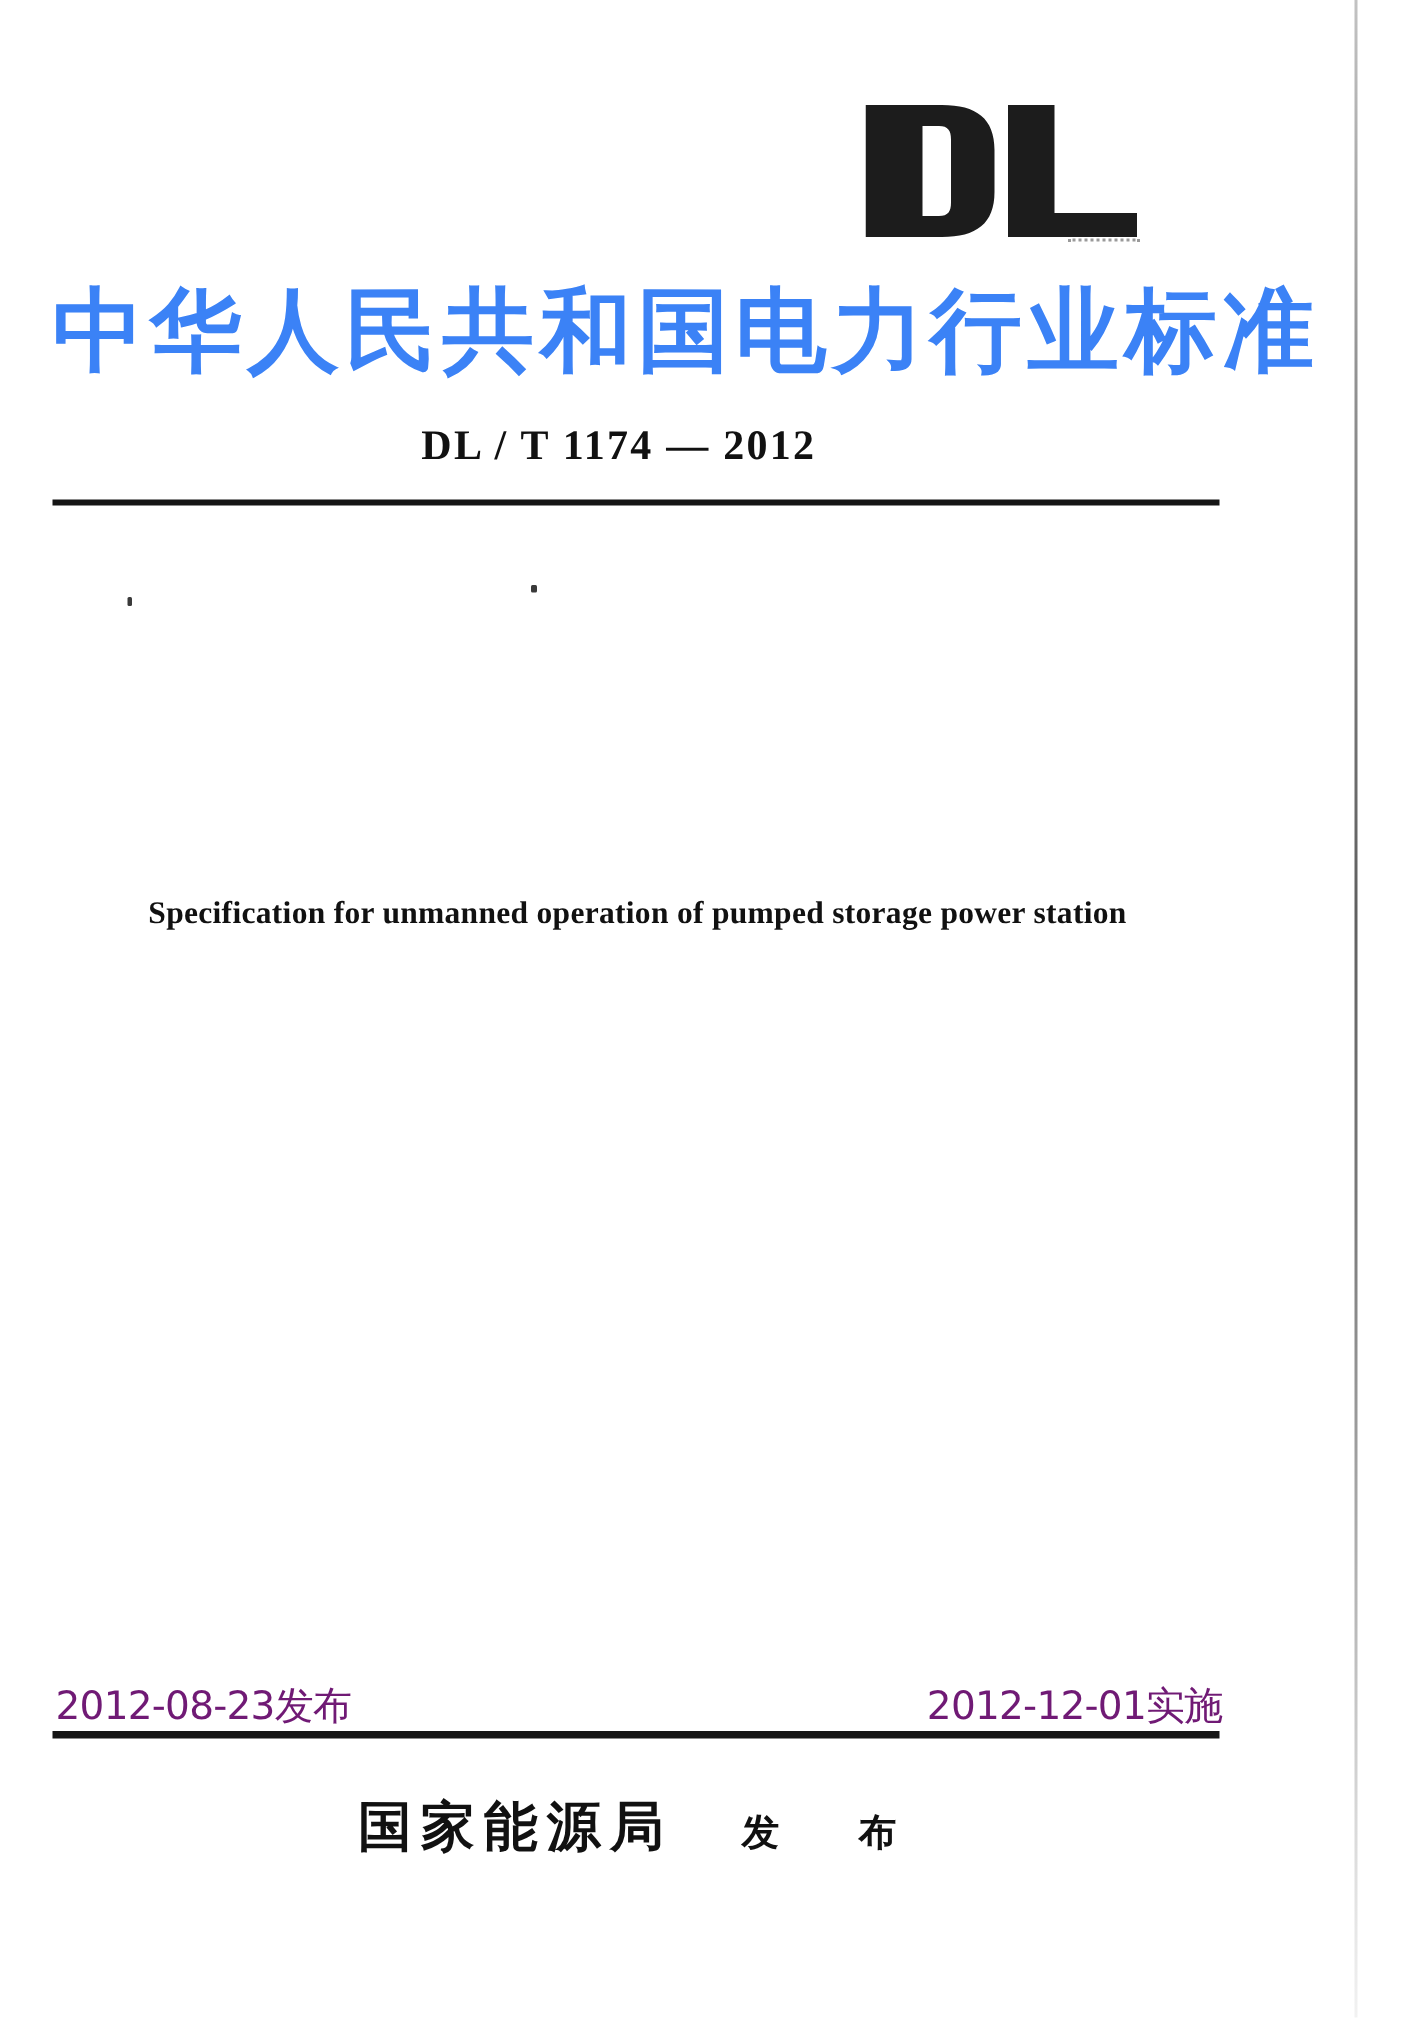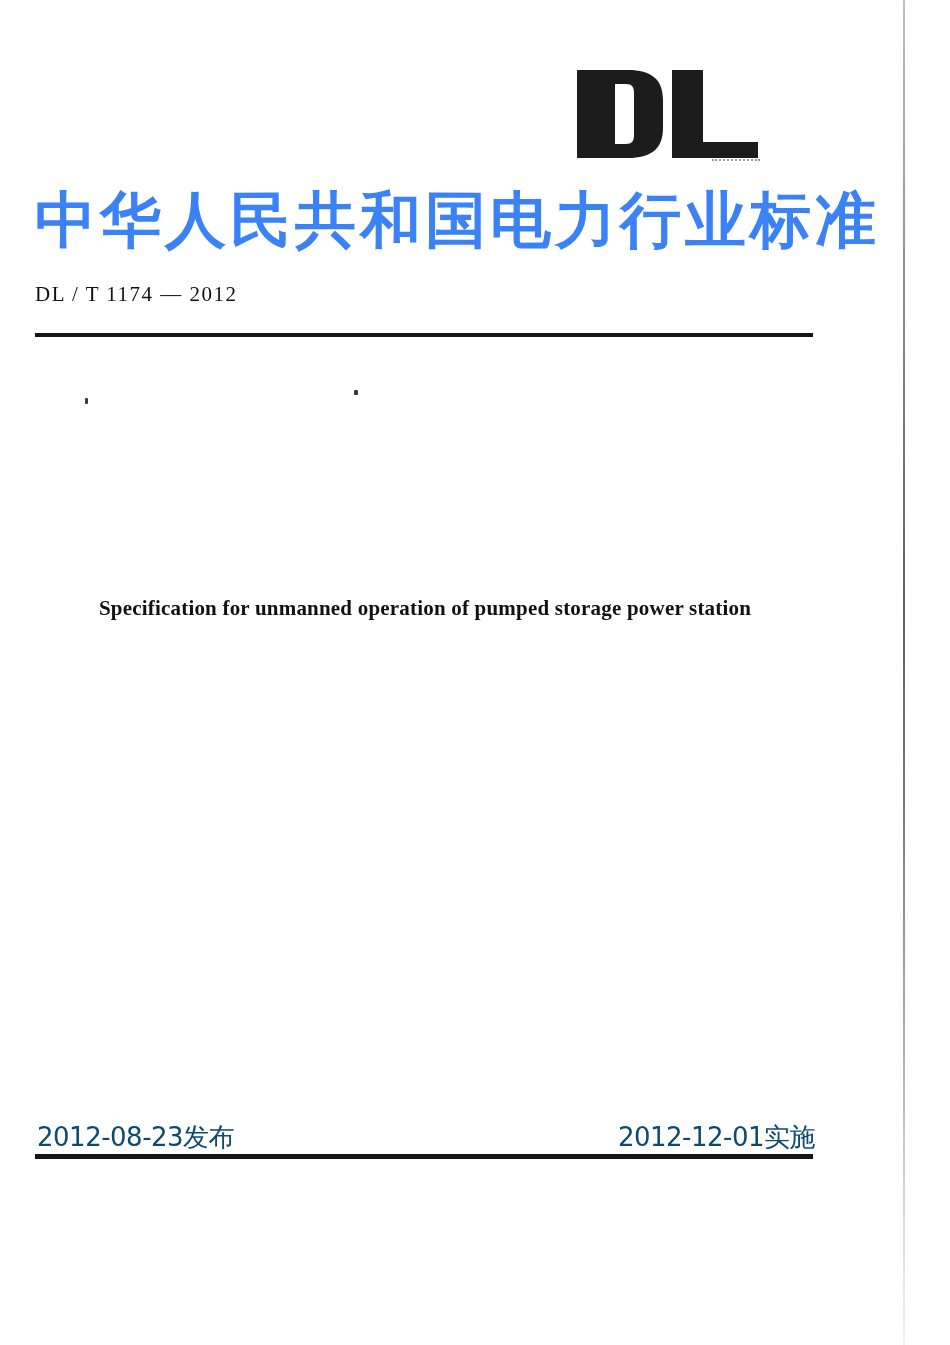--- a/index.html
+++ b/index.html
@@ -54,22 +54,22 @@
   .std-heading {
     position: absolute; left: 35px; top: 180px; width: 782px;
     font-size: 61px; font-weight: bold;
     letter-spacing: 4px; white-space: nowrap;
     color: #3b82f6;
   }
 
   
   .std-number {
     position: absolute; left: 35px; top: 282px; width: 755px;
-    text-align: left;
-    font-size: 21px; font-weight: normal; letter-spacing: 1.5px;
+    text-align: center;
+    font-size: 28px; font-weight: bold; letter-spacing: 1.5px;
     color: #111;
   }
 
   .rule-top {
     position: absolute; left: 35px; top: 333px; width: 778px; height: 4px;
     background: #151515;
   }
 
   
   .speck-1 {
@@ -95,21 +95,21 @@
     font-size: 21px; font-weight: bold; letter-spacing: 0.2px;
     color: #111; white-space: nowrap;
   }
 
   
   .dates {
     position: absolute; left: 37px; top: 1120px; width: 778px;
     display: flex; justify-content: space-between; align-items: flex-start;
     font-family: "DejaVu Sans", "Liberation Sans", sans-serif;
     font-size: 26px; font-weight: 500; letter-spacing: -0.5px;
-    color: #0c4a6e;
+    color: #701a75;
   }
 
   .rule-bottom {
     position: absolute; left: 35px; top: 1154px; width: 778px; height: 5px;
     background: #151515;
   }
 
   
   .publisher-row {
     position: absolute; left: 35px; top: 1194px; width: 780px;
@@ -154,14 +154,18 @@
 
   <div class="title-en">Specification for unmanned operation of pumped storage power station</div>
 
   <div class="dates">
     <span>2012-08-23发布</span>
     <span>2012-12-01实施</span>
   </div>
 
   <div class="rule-bottom"></div>
 
+  <div class="publisher-row">
+    <span class="publisher-name">国家能源局</span>
+    <span class="publisher-label">发　布</span>
+  </div>
 
 </div>
 
 </body></html>

